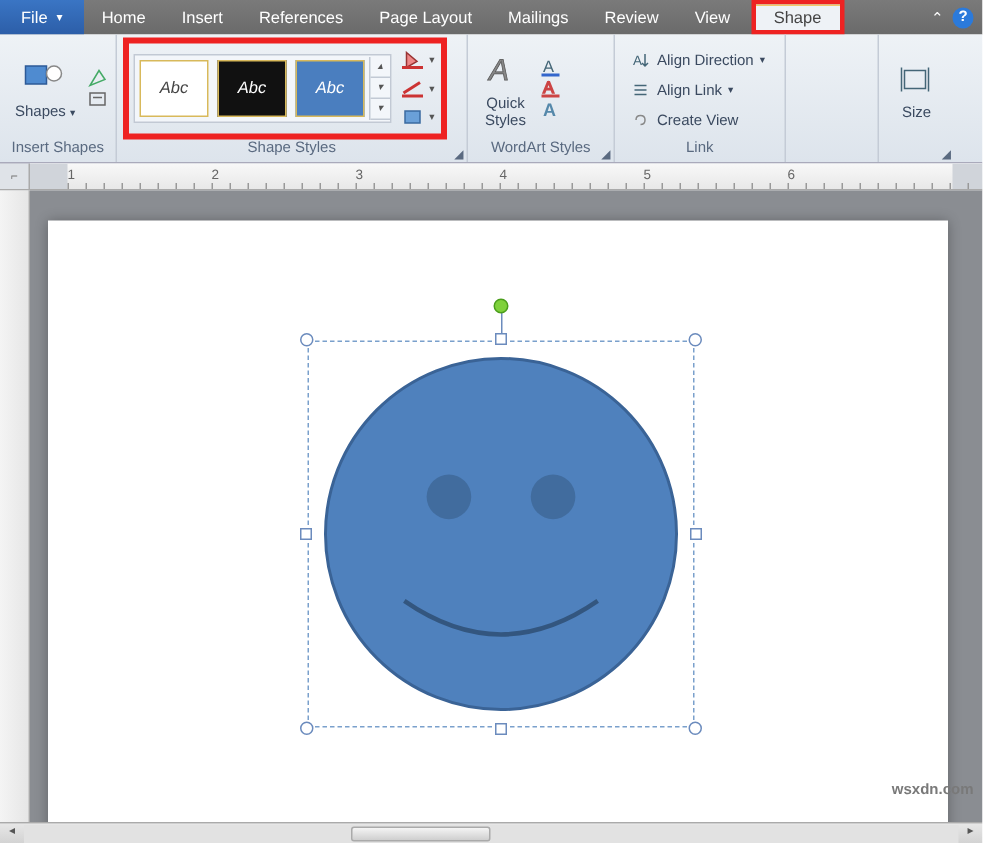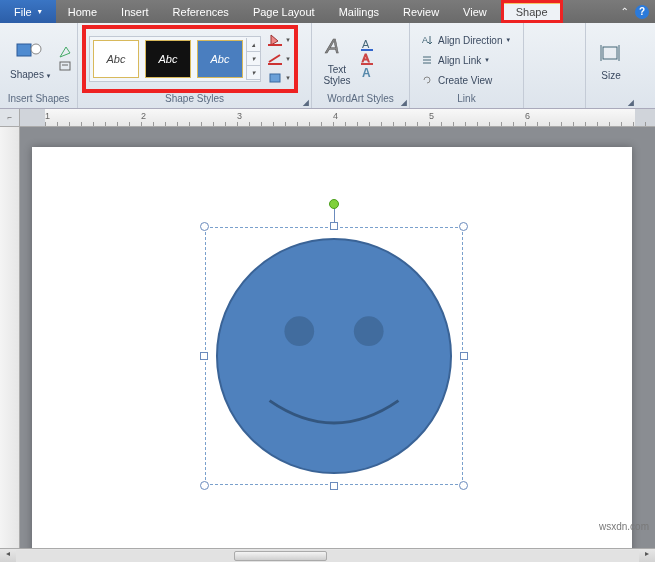--- a/index.html
+++ b/index.html
@@ -45,21 +45,21 @@
 .small-icon { width: 14px; height: 14px; display: flex; align-items: center; justify-content: center; }
 
 
 .ruler-h-row { height: 18px; background: #dfe3e8; border-bottom: 1px solid #aaa; display: flex; }
 .ruler-corner { width: 20px; background: #dfe3e8; border-right: 1px solid #aaa; font-size: 8px; color: #777; display: flex; align-items: center; justify-content: center; }
 .ruler-h { flex: 1; position: relative; background: linear-gradient(#f8f8f8, #e8e8e8); overflow: hidden; }
 .ruler-h .margin { position: absolute; top: 0; bottom: 0; background: #d0d4da; }
 .ruler-h .num { position: absolute; top: 2px; font-size: 9px; color: #666; }
 .ruler-h .tick { position: absolute; bottom: 0; width: 1px; height: 4px; background: #999; }
 
-.doc-area { display: flex; height: 421px; }
+.doc-area { display: flex; height: 421px; font-weight: bold; }
 .ruler-v { width: 20px; background: linear-gradient(90deg,#f4f4f4,#e6e6e6); border-right: 1px solid #aaa; position: relative; }
 .canvas-wrap { flex: 1; background: #8a8d92; padding: 20px 12px 0 12px; overflow: hidden; position: relative; }
 .page { width: 600px; height: 440px; background: #fff; box-shadow: 0 0 8px rgba(0,0,0,.3); position: relative; }
 
 .shape-box { position: absolute; left: 173px; top: 80px; width: 258px; height: 258px; }
 .sel-border { position: absolute; inset: 0; border: 1px dashed #7aa0cc; }
 .handle { position: absolute; width: 9px; height: 9px; background: #fff; border: 1px solid #6b8bbd; border-radius: 50%; }
 .handle.sq { border-radius: 0; width: 8px; height: 8px; }
 .h-nw { left: -5px; top: -5px; } .h-ne { right: -5px; top: -5px; }
 .h-sw { left: -5px; bottom: -5px; } .h-se { right: -5px; bottom: -5px; }
@@ -178,21 +178,21 @@
   </div>
 
   <div class="group" style="width:98px">
     <div class="group-body">
       <div class="big-btn">
         <div class="icon">
             <svg width="26" height="24">
               <text x="2" y="18" font-size="20" font-style="italic" font-family="serif" fill="#888" stroke="#555" stroke-width="0.5">A</text>
             </svg>
           </div>
-        <div class="label" style="white-space:pre">Text
+        <div class="label" style="white-space:pre">Quick
 Styles</div>
       </div>
       <div class="v-stack">
         <div class="small-icon">
             <svg width="16" height="14">
               <text x="2" y="10" font-size="11" fill="#467">A</text>
               <rect x="1" y="11" width="12" height="2" fill="#36c"></rect>
             </svg>
           </div>
         <div class="small-icon">

